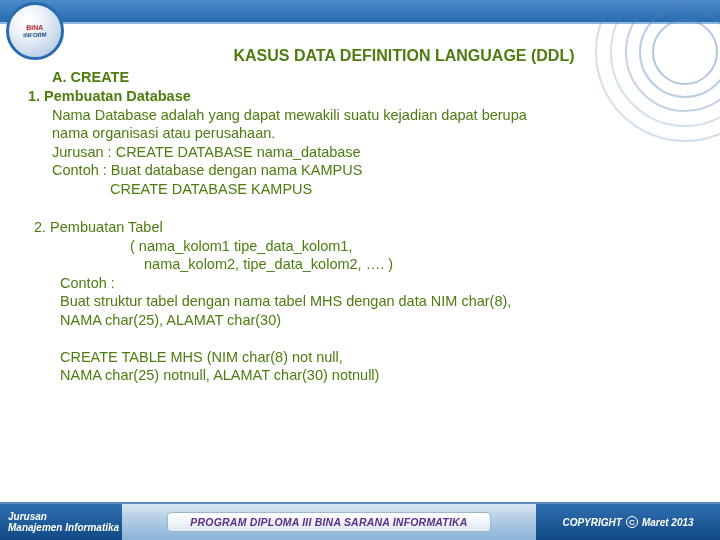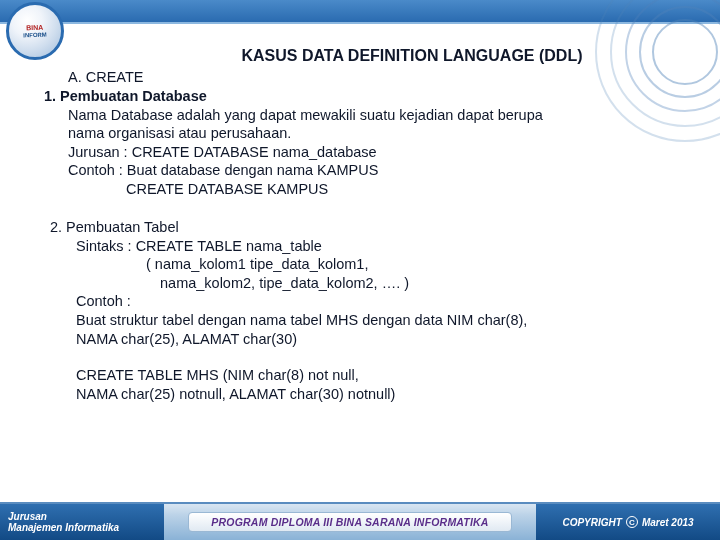--- a/index.html
+++ b/index.html
@@ -36,34 +36,34 @@
     font-weight: bold;
     text-align: center;
     line-height: 1;
     transform: rotate(-2deg);
   }
   .logo-red { color: #B22222; }
   .logo-blue { color: #1a4f8a; font-size: 6px; }
   .content {
     position: absolute;
     top: 46px;
-    left: 44px;
+    left: 28px;
     right: 10px;
     font-size: 14.5px;
     line-height: 1.28;
-    color: #0f172a;
+    color: #4d7c0f;
   }
   .title {
     font-weight: bold;
     font-size: 16px;
     text-align: center;
     margin-bottom: 2px;
     padding-left: 70px;
   }
-  .sec-a { margin-left: 24px; font-weight: normal; }
+  .sec-a { margin-left: 24px; font-weight: bold; }
   .num1  { margin-left: 0; font-weight: bold; }
   .body1 { margin-left: 24px; }
   .body1b { margin-left: 24px; }
   .syntax1 { margin-left: 24px; }
   .ex1     { margin-left: 24px; }
   .ex1b    { margin-left: 82px; }
   .gap { height: 20px; }
   .num2 { margin-left: 6px; font-weight: normal; }
   .body2 { margin-left: 32px; }
   .paren1 { margin-left: 102px; }
@@ -77,21 +77,21 @@
   .bottom-bar {
     position: absolute;
     left: 0; right: 0; bottom: 0;
     height: 38px;
     background: linear-gradient(to bottom, #d9e6f2 0%, #bcd3e8 30%, #8ab2d6 100%);
     border-top: 2px solid #5a8cbf;
     display: flex;
     align-items: stretch;
   }
   .bottom-left {
-    width: 164px;
+    width: 122px;
     background: linear-gradient(to bottom, #2f6fb0, #124a85);
     color: #fff;
     font-size: 10px;
     font-weight: bold;
     font-style: italic;
     display: flex;
     flex-direction: column;
     justify-content: center;
     padding-left: 8px;
     line-height: 1.15;
@@ -182,21 +182,20 @@
   <div class="num1">1. Pembuatan Database</div>
   <div class="body1">Nama Database adalah yang dapat mewakili suatu kejadian dapat berupa</div>
   <div class="body1b">nama organisasi atau perusahaan.</div>
   <div class="syntax1">Jurusan :  CREATE DATABASE  nama_database</div>
   <div class="ex1">Contoh :  Buat database dengan nama KAMPUS</div>
   <div class="ex1b">CREATE DATABASE KAMPUS</div>
 
   <div class="gap"></div>
 
   <div class="num2">2. Pembuatan Tabel</div>
-  <div class="body2">Sintaks : CREATE TABLE  nama_table</div>
   <div class="paren1">( nama_kolom1 tipe_data_kolom1,</div>
   <div class="paren2">nama_kolom2, tipe_data_kolom2, …. )</div>
   <div class="ex2label">Contoh :</div>
   <div class="ex2a">Buat struktur tabel dengan nama tabel MHS dengan data NIM char(8),</div>
   <div class="ex2b">NAMA char(25), ALAMAT char(30)</div>
 
   <div class="gap2"></div>
 
   <div class="ct1">CREATE TABLE MHS  (NIM char(8) not null,</div>
   <div class="ct2">NAMA char(25) notnull,  ALAMAT char(30) notnull)</div>

